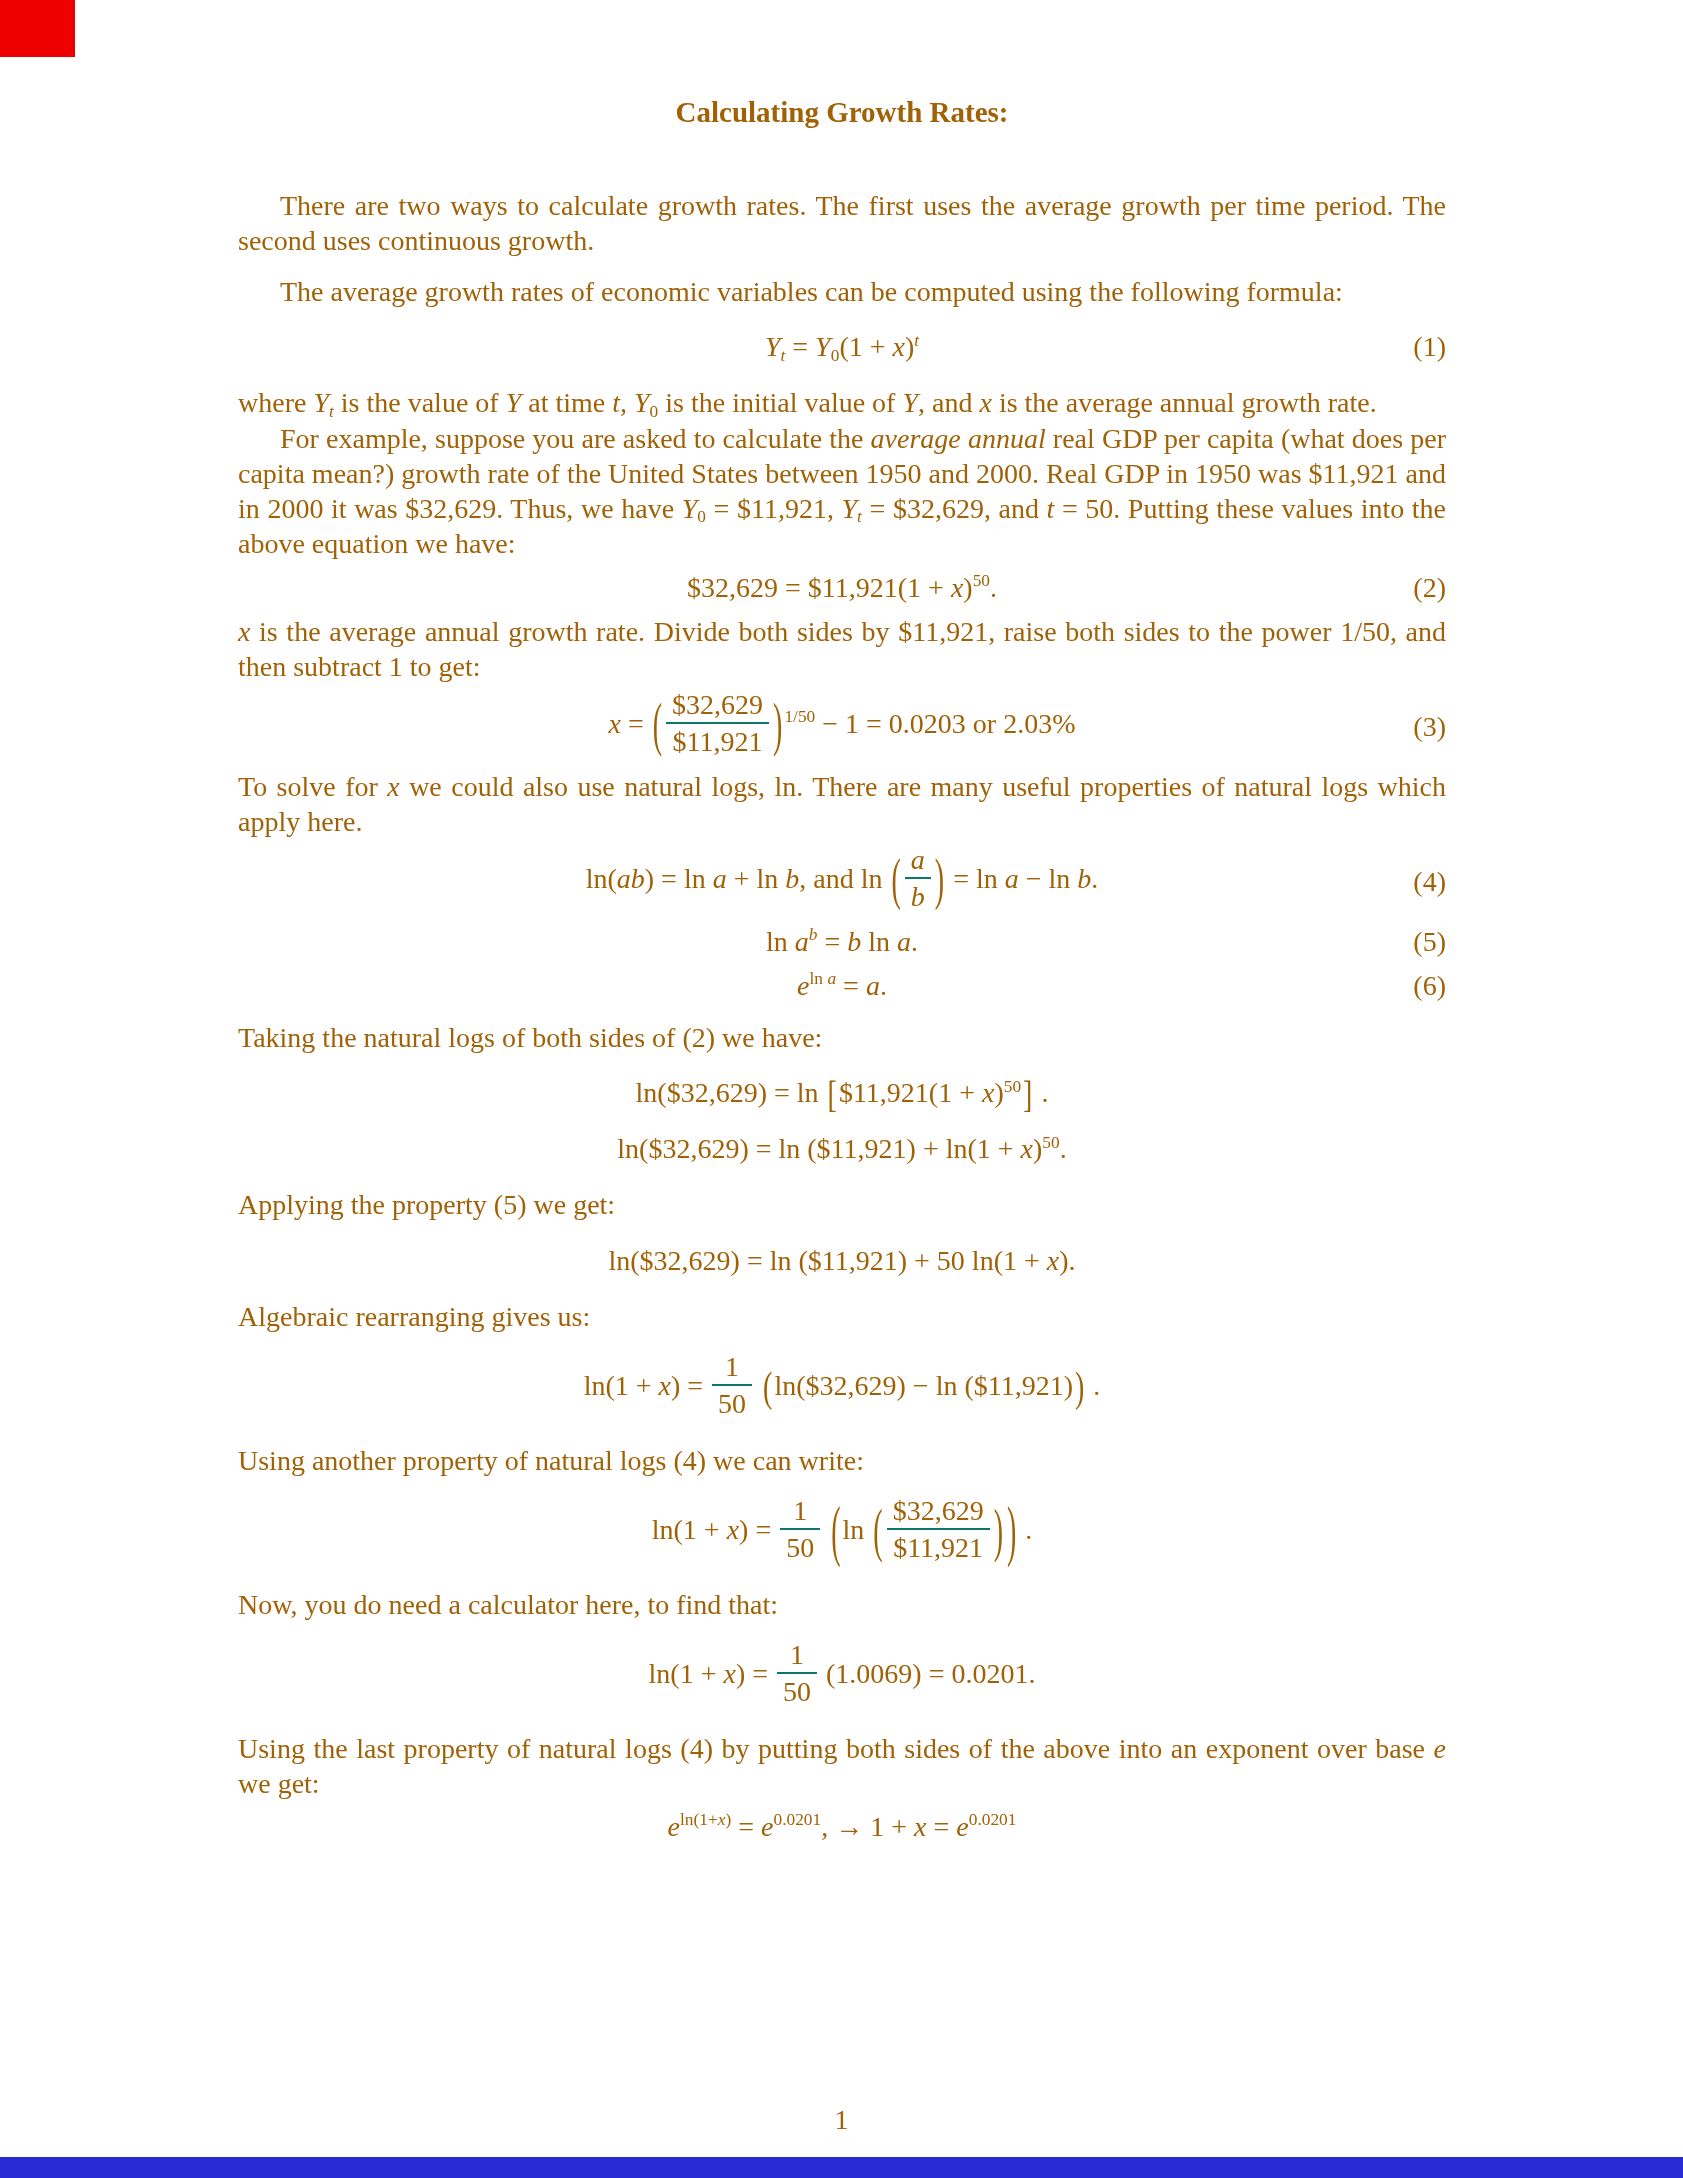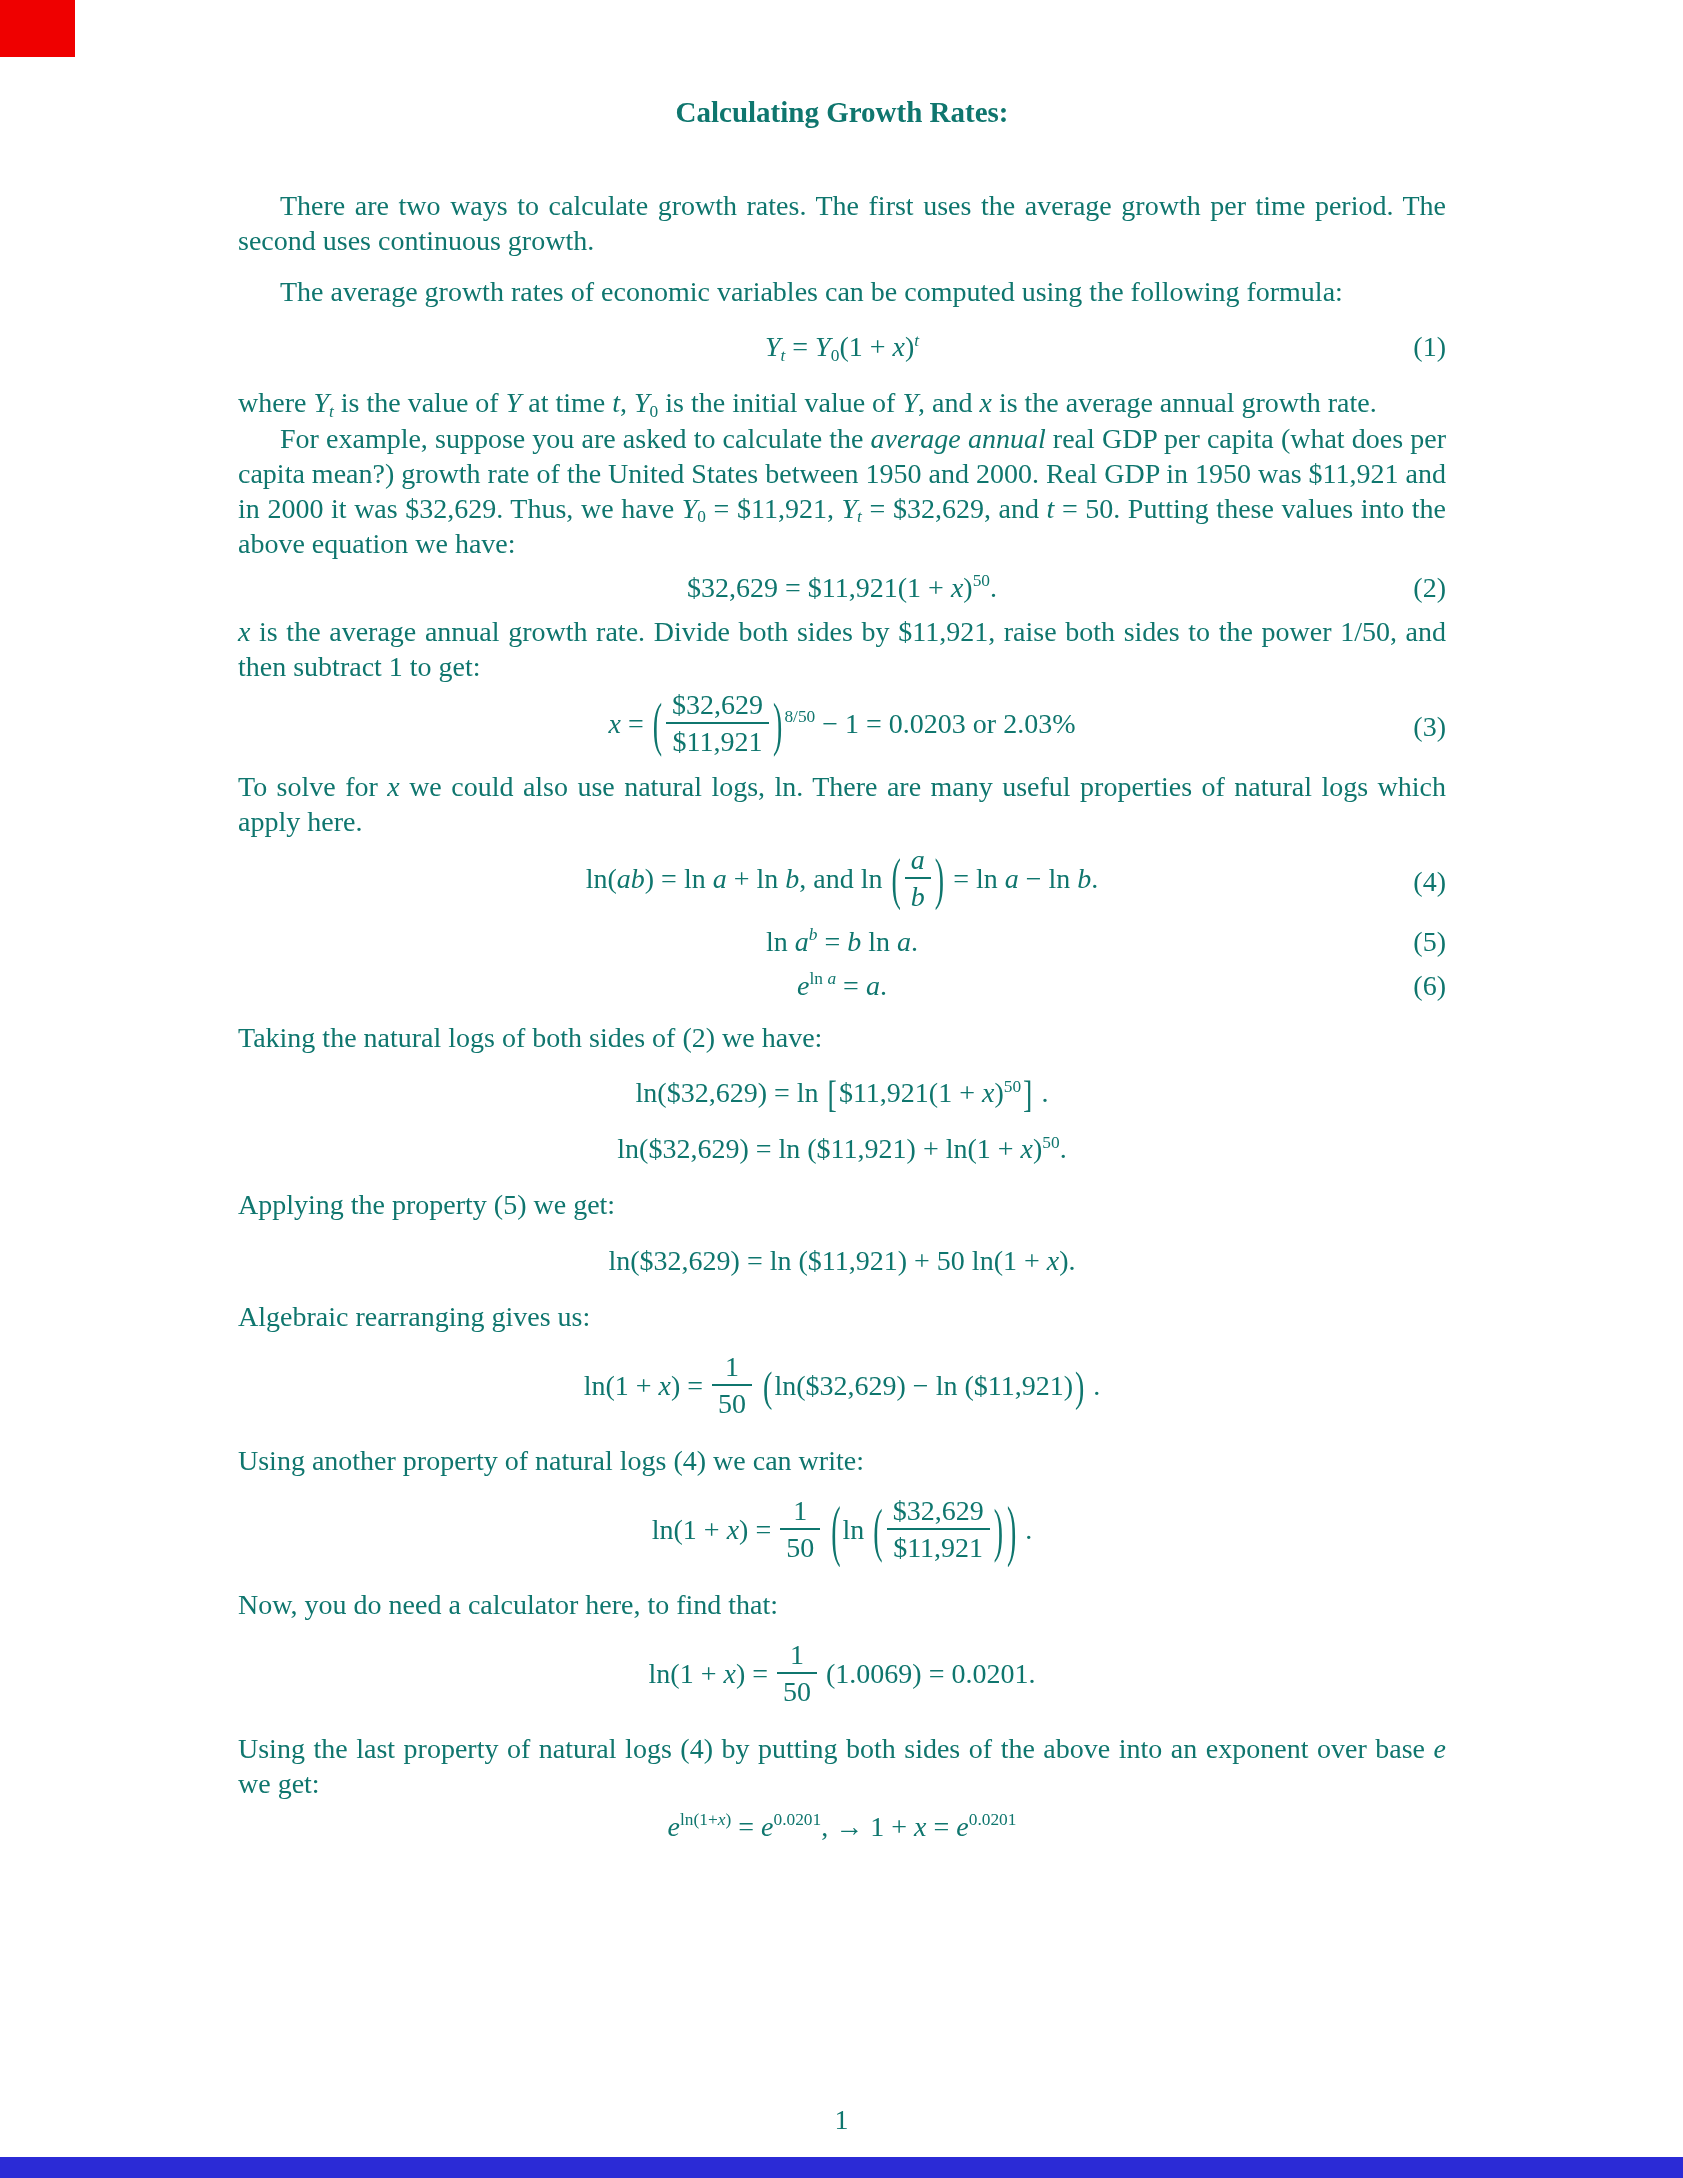--- a/index.html
+++ b/index.html
@@ -2,21 +2,21 @@
 <html><head>
 <meta charset="utf-8">
 <style>
   html,body{margin:0;padding:0;background:#ffffff;}
   .page{
     position:relative;
     width:1683px;height:2178px;
     background:#ffffff;
     overflow:hidden;
     font-family:"Liberation Serif","DejaVu Serif",serif;
-    color:#0f766e;
+    color:#a16207;
   }
   .artifact-red{position:absolute;left:0;top:0;width:75px;height:57px;}
   .artifact-blue{position:absolute;left:0;bottom:0;width:1683px;height:21px;}
   .content{
     position:absolute;left:238px;top:94px;width:1208px;
     font-size:28px;line-height:1.26;
   }
   .doctitle{
     text-align:center;font-weight:bold;font-size:29px;
     margin:0 0 57px 0;
@@ -62,21 +62,21 @@
 
   <div class="content" id="doc-content">
       <div class="doctitle"><span class="bold">Calculating Growth Rates:</span></div>
       <p class="para ind"><span class="up">There are two ways to calculate growth rates. The first uses the average growth per time period. The second uses continuous growth.</span></p>
       <p class="para ind sp"><span class="up">The average growth rates of economic variables can be computed using the following formula:</span></p>
       <div class="eqrow"><span class="eq"><span class="it">Y</span><sub class="it">t</sub><span class="up"> = </span><span class="it">Y</span><sub class="up">0</sub><span class="up">(1 + </span><span class="it">x</span><span class="up">)</span><sup class="it">t</sup></span><span class="eqnum">(1)</span></div>
       <p class="para"><span class="up">where </span><span class="it">Y</span><sub class="it">t</sub><span class="up"> is the value of </span><span class="it">Y</span><span class="up"> at time </span><span class="it">t</span><span class="up">, </span><span class="it">Y</span><sub class="up">0</sub><span class="up"> is the initial value of </span><span class="it">Y</span><span class="up">, and </span><span class="it">x</span><span class="up"> is the average annual growth rate.</span></p>
       <p class="para ind"><span class="up">For example, suppose you are asked to calculate the </span><span class="it">average annual</span><span class="up"> real GDP per capita (what does per capita mean?) growth rate of the United States between 1950 and 2000. Real GDP in 1950 was $11,921 and in 2000 it was $32,629. Thus, we have </span><span class="it">Y</span><sub class="up">0</sub><span class="up"> = $11,921, </span><span class="it">Y</span><sub class="it">t</sub><span class="up"> = $32,629, and </span><span class="it">t</span><span class="up"> = 50. Putting these values into the above equation we have:</span></p>
       <div class="eqrow tight"><span class="eq"><span class="up">$32,629 = $11,921(1 + </span><span class="it">x</span><span class="up">)</span><sup class="up">50</sup><span class="up">.</span></span><span class="eqnum">(2)</span></div>
       <p class="para"><span class="it">x</span><span class="up"> is the average annual growth rate. Divide both sides by $11,921, raise both sides to the power 1/50, and then subtract 1 to get:</span></p>
-      <div class="eqrow tight"><span class="eq"><span class="it">x</span><span class="up"> = </span><span class="big" style="--sy: 2.1;">(</span><span class="frac"><span class="fn">$32,629</span><span class="fd">$11,921</span></span><span class="big" style="--sy: 2.1;">)</span><sup class="up">8/50</sup><span class="up"> − 1 = 0.0203 or 2.03%</span></span><span class="eqnum">(3)</span></div>
+      <div class="eqrow tight"><span class="eq"><span class="it">x</span><span class="up"> = </span><span class="big" style="--sy: 2.1;">(</span><span class="frac"><span class="fn">$32,629</span><span class="fd">$11,921</span></span><span class="big" style="--sy: 2.1;">)</span><sup class="up">1/50</sup><span class="up"> − 1 = 0.0203 or 2.03%</span></span><span class="eqnum">(3)</span></div>
       <p class="para"><span class="up">To solve for </span><span class="it">x</span><span class="up"> we could also use natural logs, ln. There are many useful properties of natural logs which apply here.</span></p>
       <div class="eqrow tight"><span class="eq"><span class="up">ln(</span><span class="it">ab</span><span class="up">) = ln </span><span class="it">a</span><span class="up"> + ln </span><span class="it">b</span><span class="up">,  and  ln </span><span class="big" style="--sy: 2;">(</span><span class="frac it"><span class="fn">a</span><span class="fd">b</span></span><span class="big" style="--sy: 2;">)</span><span class="up"> = ln </span><span class="it">a</span><span class="up"> − ln </span><span class="it">b</span><span class="up">.</span></span><span class="eqnum">(4)</span></div>
       <div class="eqrow tight"><span class="eq"><span class="up">ln </span><span class="it">a</span><sup class="it">b</sup><span class="up"> = </span><span class="it">b</span><span class="up"> ln </span><span class="it">a</span><span class="up">.</span></span><span class="eqnum">(5)</span></div>
       <div class="eqrow tight"><span class="eq"><span class="it">e</span><sup class="up"><span class="up">ln </span><span class="it">a</span></sup><span class="up"> = </span><span class="it">a</span><span class="up">.</span></span><span class="eqnum">(6)</span></div>
       <p class="para sp"><span class="up">Taking the natural logs of both sides of (2) we have:</span></p>
       <div class="eqrow"><span class="eq"><span class="up">ln($32,629) = ln </span><span class="big" style="--sy: 1.35;">[</span><span class="up">$11,921(1 + </span><span class="it">x</span><span class="up">)</span><sup class="up">50</sup><span class="big" style="--sy: 1.35;">]</span><span class="up"> .</span></span></div>
       <div class="eqrow"><span class="eq"><span class="up">ln($32,629) = ln ($11,921) + ln(1 + </span><span class="it">x</span><span class="up">)</span><sup class="up">50</sup><span class="up">.</span></span></div>
       <p class="para"><span class="up">Applying the property (5) we get:</span></p>
       <div class="eqrow"><span class="eq"><span class="up">ln($32,629) = ln ($11,921) + 50 ln(1 + </span><span class="it">x</span><span class="up">).</span></span></div>
       <p class="para"><span class="up">Algebraic rearranging gives us:</span></p>

